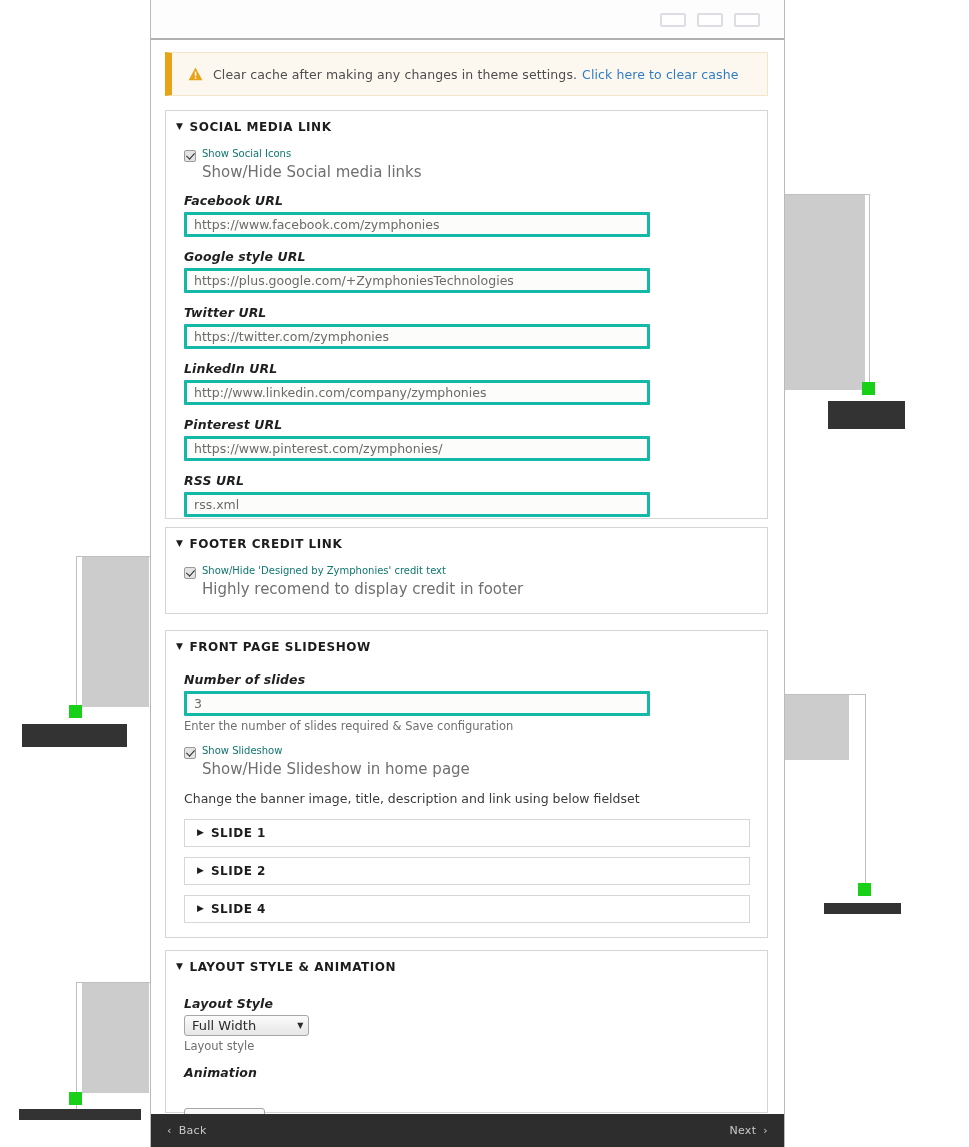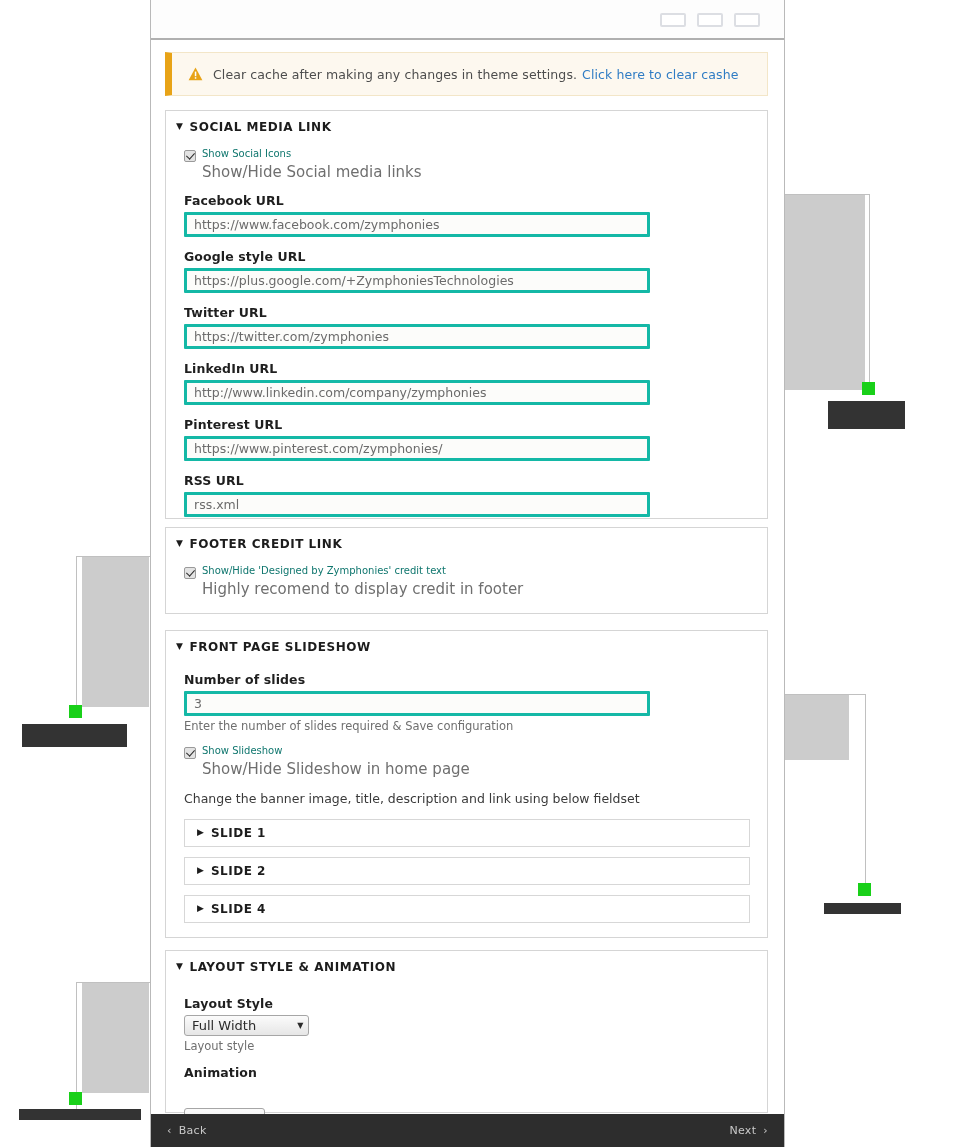--- a/index.html
+++ b/index.html
@@ -173,20 +173,21 @@
     color: #6f6f6f;
     margin: 4px 0 0 0;
     line-height: 1.2;
   }
   .field-label {
     font-size: 12.5px;
     font-weight: bold;
     color: #1f1f1f;
     margin: 12px 0 4px 0;
     letter-spacing: 0.1px;
+    font-style: italic;
   }
   .text-input {
     width: 466px;
     height: 25px;
     border: 3px solid #14b8a6;
     background: #fcfcfa;
     box-sizing: border-box;
     font-family: "DejaVu Sans", "Liberation Sans", sans-serif;
     font-size: 12.5px;
     color: #6b6b6b;

